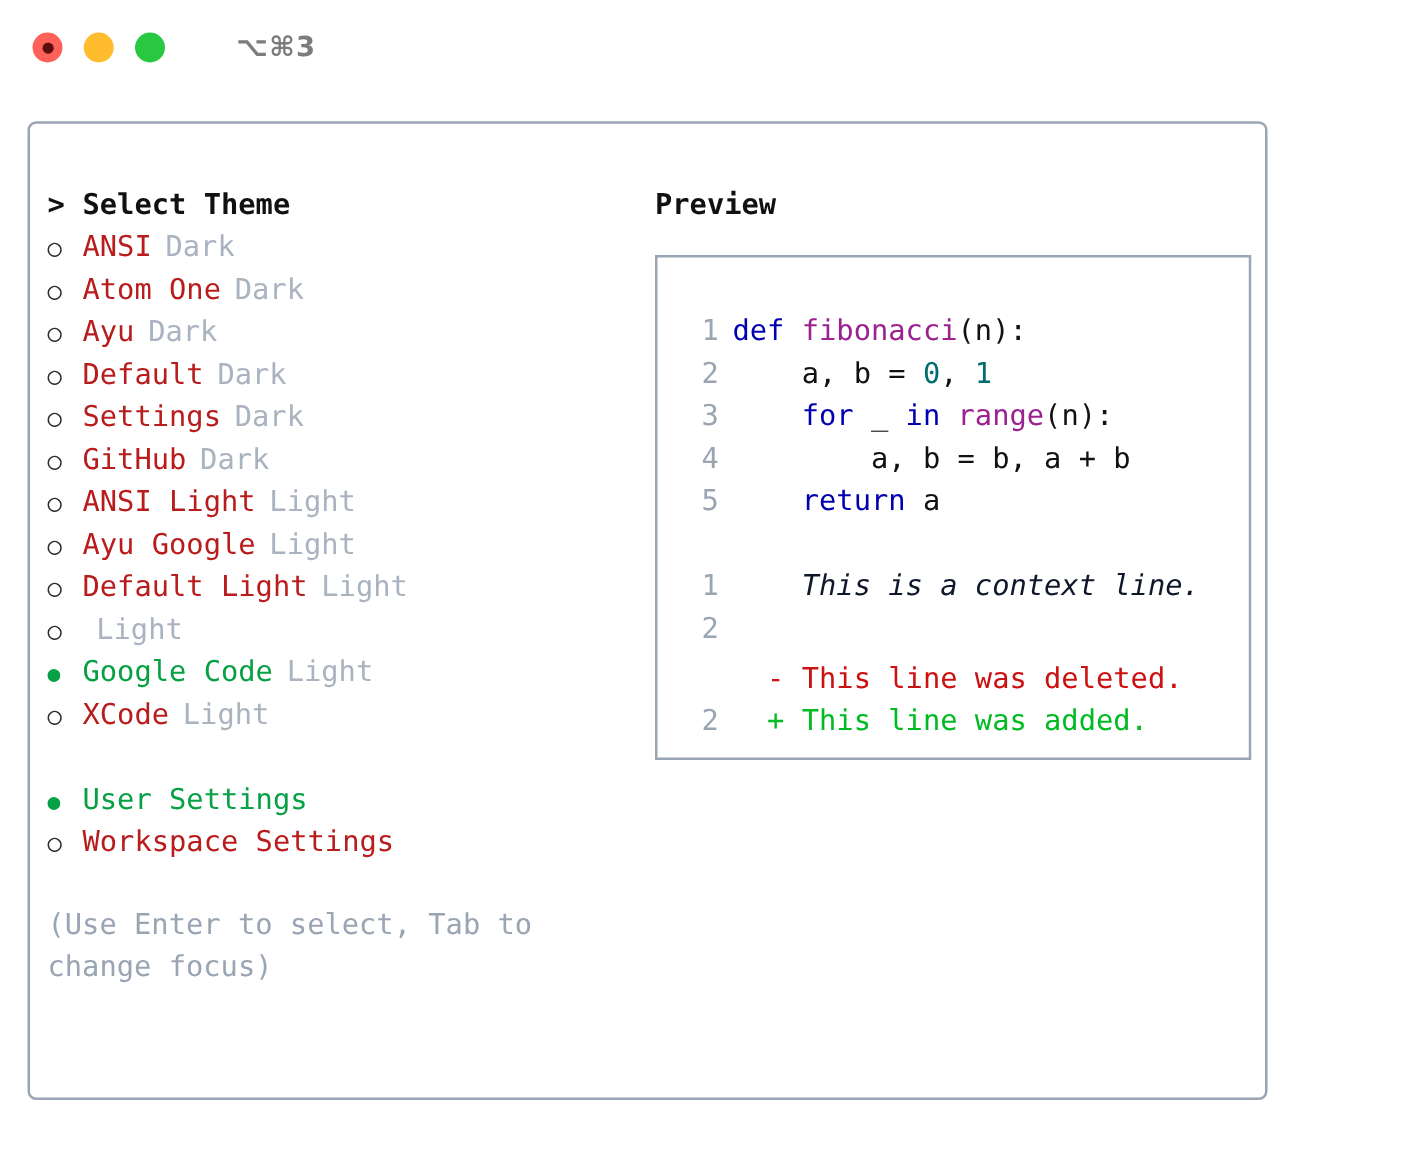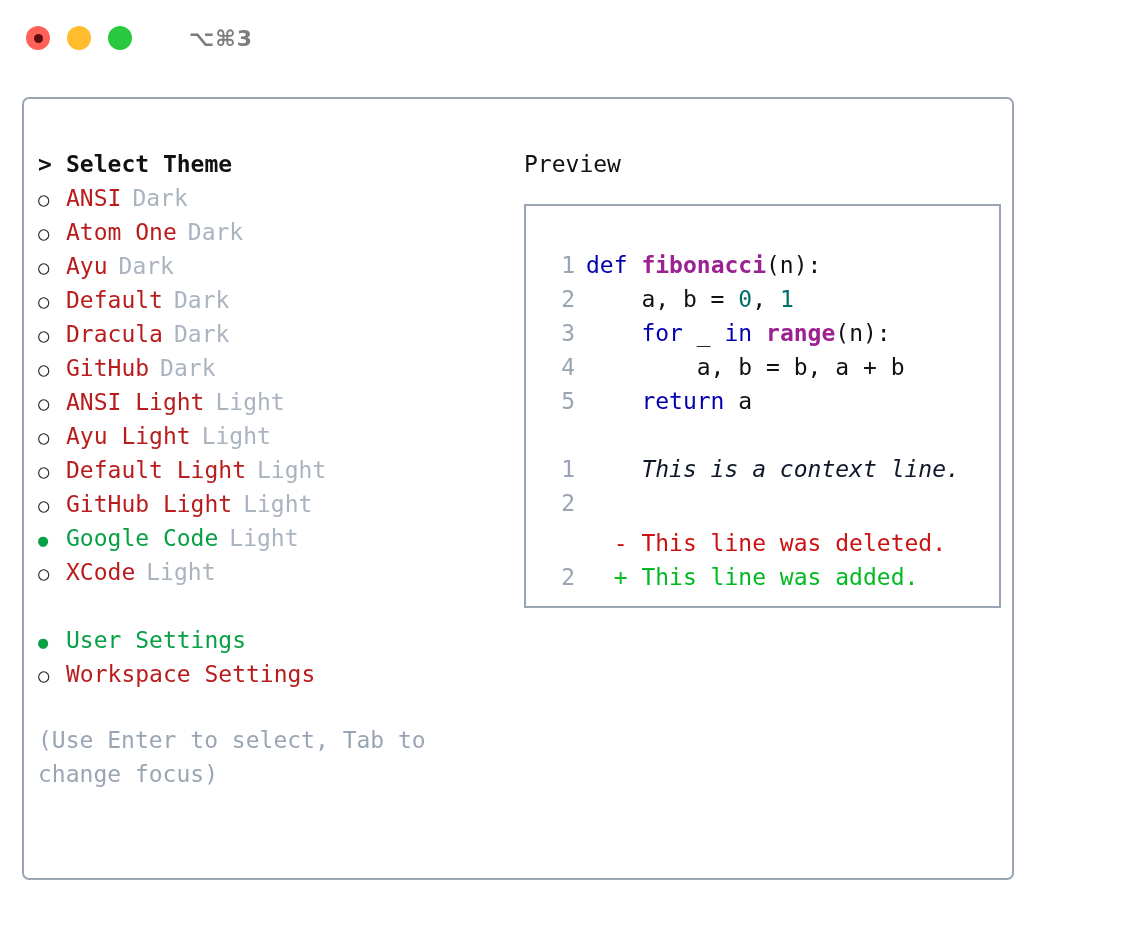--- a/index.html
+++ b/index.html
@@ -118,21 +118,21 @@
   }
 
   
   .right-col {
     flex: 1 1 auto;
     padding-left: 26px;
   }
   .preview-title {
     font-size: 23px;
     line-height: 34px;
-    font-weight: normal;
+    font-weight: bold;
     color: #111111;
     margin-bottom: 23px;
   }
   .preview-box {
     width: 477px;
     height: 404px;
     border: 2px solid #9aa5b4;
     background: #ffffff;
     padding: 42px 0 0 18px;
   }
@@ -146,21 +146,21 @@
   .ln {
     display: inline-block;
     width: 31px;
     flex: 0 0 31px;
     text-align: right;
     color: #9aa5b4;
   }
   .code-text { padding-left: 11px; white-space: pre; }
 
   .tok-kw   { color: #0000b0; text-align: right; }
-  .tok-fn   { color: #9c2191; font-weight: bold; }
+  .tok-fn   { color: #9c2191; }
   .tok-num  { color: #006e6e; }
   .tok-id   { color: #111111; }
   .tok-punc { color: #111111; }
 
   .blank-line { height: 34px; }
 
   .diff-ctx { color: #0f172a; font-style: italic; }
   .diff-del { color: #cc1111; margin-top: 40px; }
   .diff-add { color: #00bb22; }
 </style>
@@ -206,46 +206,45 @@
               <span class="label">Ayu</span>
               <span class="tag">Dark</span>
             </div>
             <div class="row">
               <span class="marker">○</span>
               <span class="label">Default</span>
               <span class="tag">Dark</span>
             </div>
             <div class="row">
               <span class="marker">○</span>
-              <span class="label">Dracula</span>
+              <span class="label">Settings</span>
               <span class="tag">Dark</span>
             </div>
             <div class="row">
               <span class="marker">○</span>
               <span class="label">GitHub</span>
               <span class="tag">Dark</span>
             </div>
             <div class="row">
               <span class="marker">○</span>
               <span class="label">ANSI Light</span>
               <span class="tag">Light</span>
             </div>
             <div class="row">
               <span class="marker">○</span>
-              <span class="label">Ayu Light</span>
+              <span class="label">Ayu Google</span>
               <span class="tag">Light</span>
             </div>
             <div class="row">
               <span class="marker">○</span>
               <span class="label">Default Light</span>
               <span class="tag">Light</span>
             </div>
             <div class="row">
               <span class="marker">○</span>
-              <span class="label">GitHub Light</span>
               <span class="tag">Light</span>
             </div>
             <div class="row">
               <span class="marker filled">●</span>
               <span class="label sel">Google Code</span>
               <span class="tag">Light</span>
             </div>
             <div class="row">
               <span class="marker">○</span>
               <span class="label">XCode</span>

